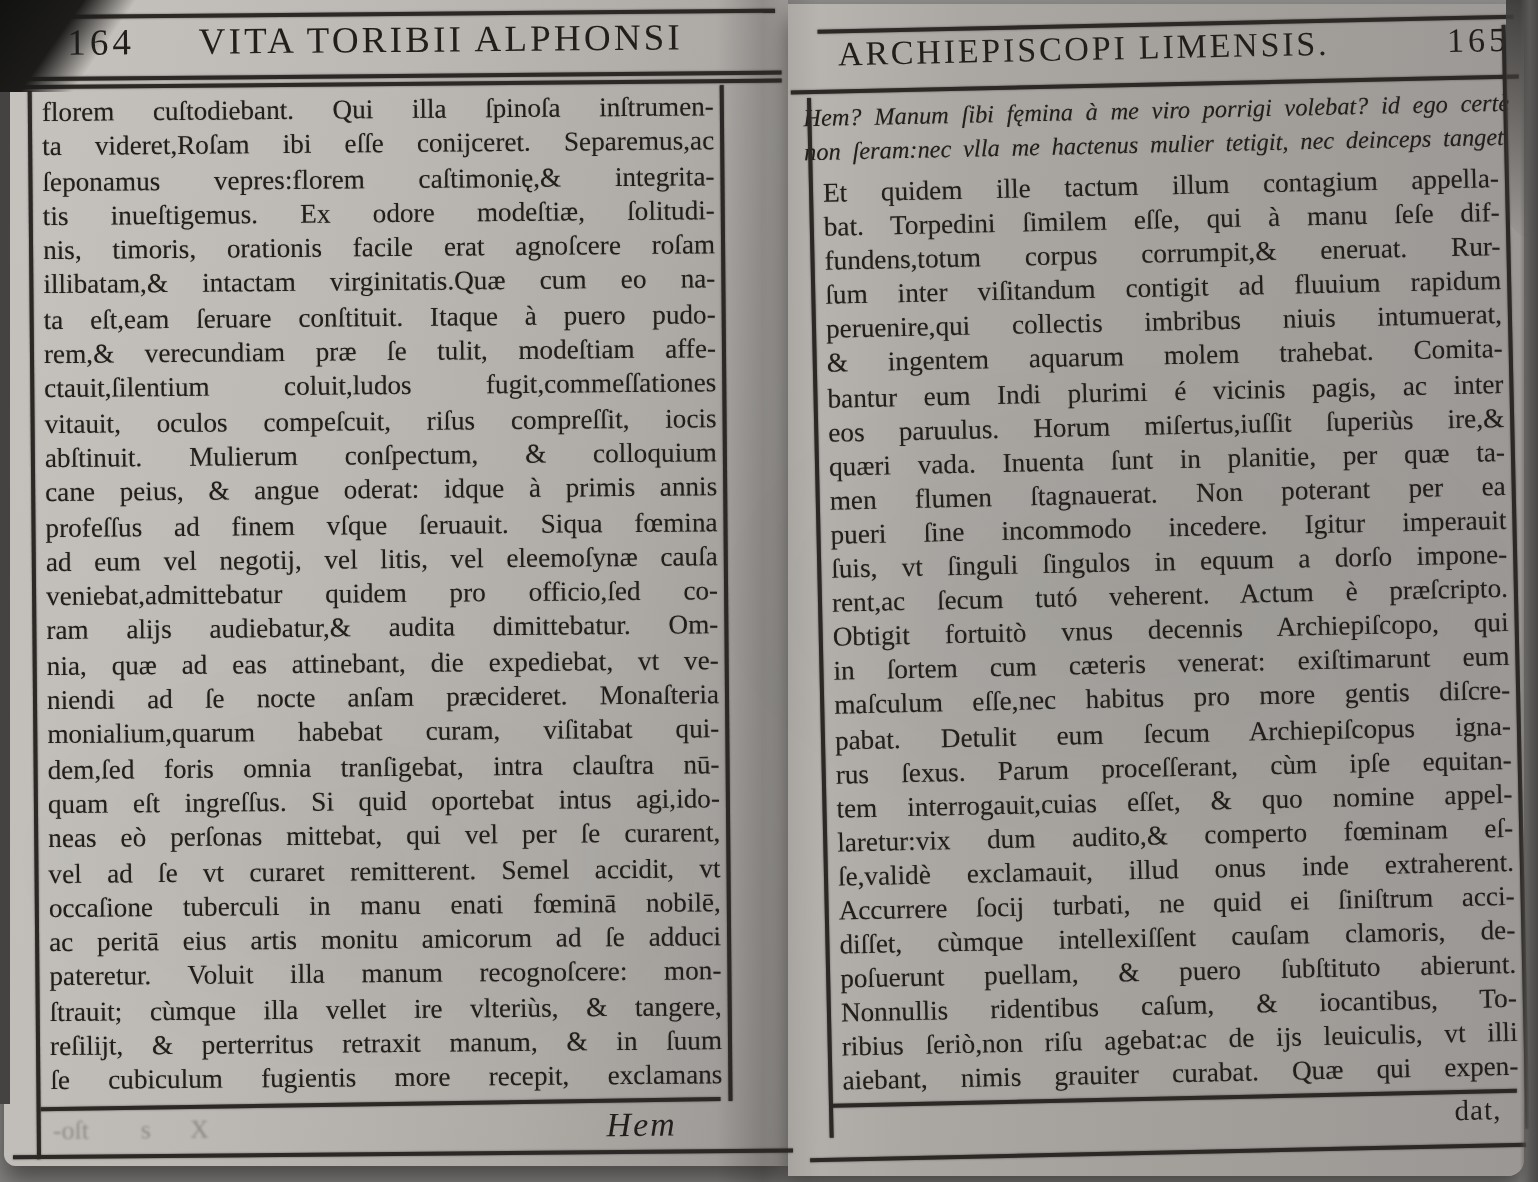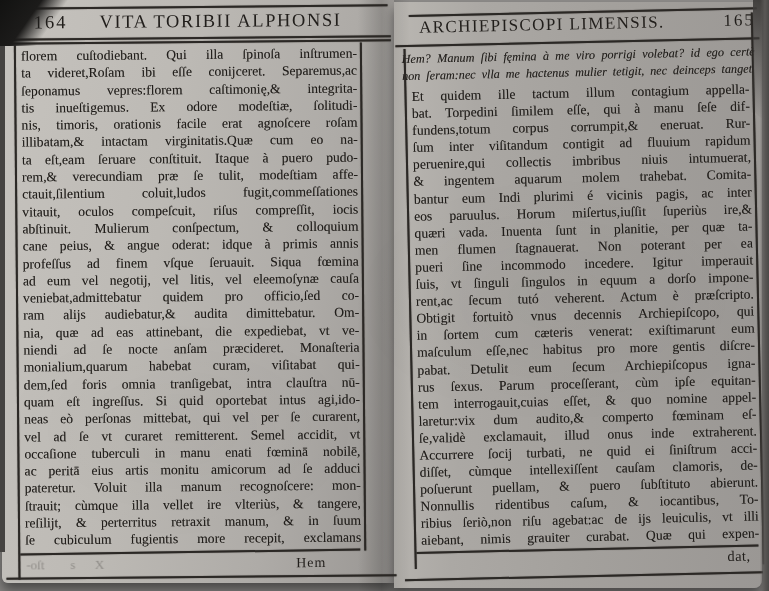--- a/index.html
+++ b/index.html
@@ -44,21 +44,21 @@
     font-size:18.5px;letter-spacing:1.6px;white-space:nowrap;}
   .lp-num{margin-right:32px;letter-spacing:2px;}
   .lp-dr1{top:37px;left:5px;width:386px;height:2px;}
   .lp-dr2{top:41px;left:5px;width:386px;height:1.5px;}
   .lp-vl{left:14px;top:44px;width:2px;height:534px;}
   .lp-vr{left:360px;top:44px;width:2px;height:508px;}
   .lp-body{left:21px;top:46px;width:336px;font-size:13.6px;line-height:17.3px;}
   .lp-foot-rule{top:551px;left:16px;width:340px;height:2px;transform:rotate(-0.35deg);}
   .lp-footer{top:554px;left:22px;width:330px;height:20px;display:flex;justify-content:space-between;align-items:center;}
   .ghost{opacity:.30;filter:blur(.4px);font-size:13px;white-space:pre;}
-  .catchword{font-size:14px;letter-spacing:1px;margin-right:30px;}
+  .catchword{font-style:italic;font-size:17px;letter-spacing:1px;margin-right:18px;}
   .lp-bot-rule{top:576px;left:2px;width:390px;height:2px;}
 
   
   .rp-top-rule{top:13px;left:16px;width:348px;height:2px;}
   .rp-header{top:16px;left:26px;width:336px;display:flex;align-items:baseline;
     font-size:17px;letter-spacing:1.4px;white-space:nowrap;}
   .rp-num{margin-left:auto;letter-spacing:2px;}
   .rp-head-rule{top:43px;left:2px;width:364px;height:2px;}
   .rp-italic{left:8px;top:49px;width:353px;font-style:italic;font-size:12.2px;line-height:17px;}
   .rp-vl{left:10px;top:47px;width:2px;height:520px;}

